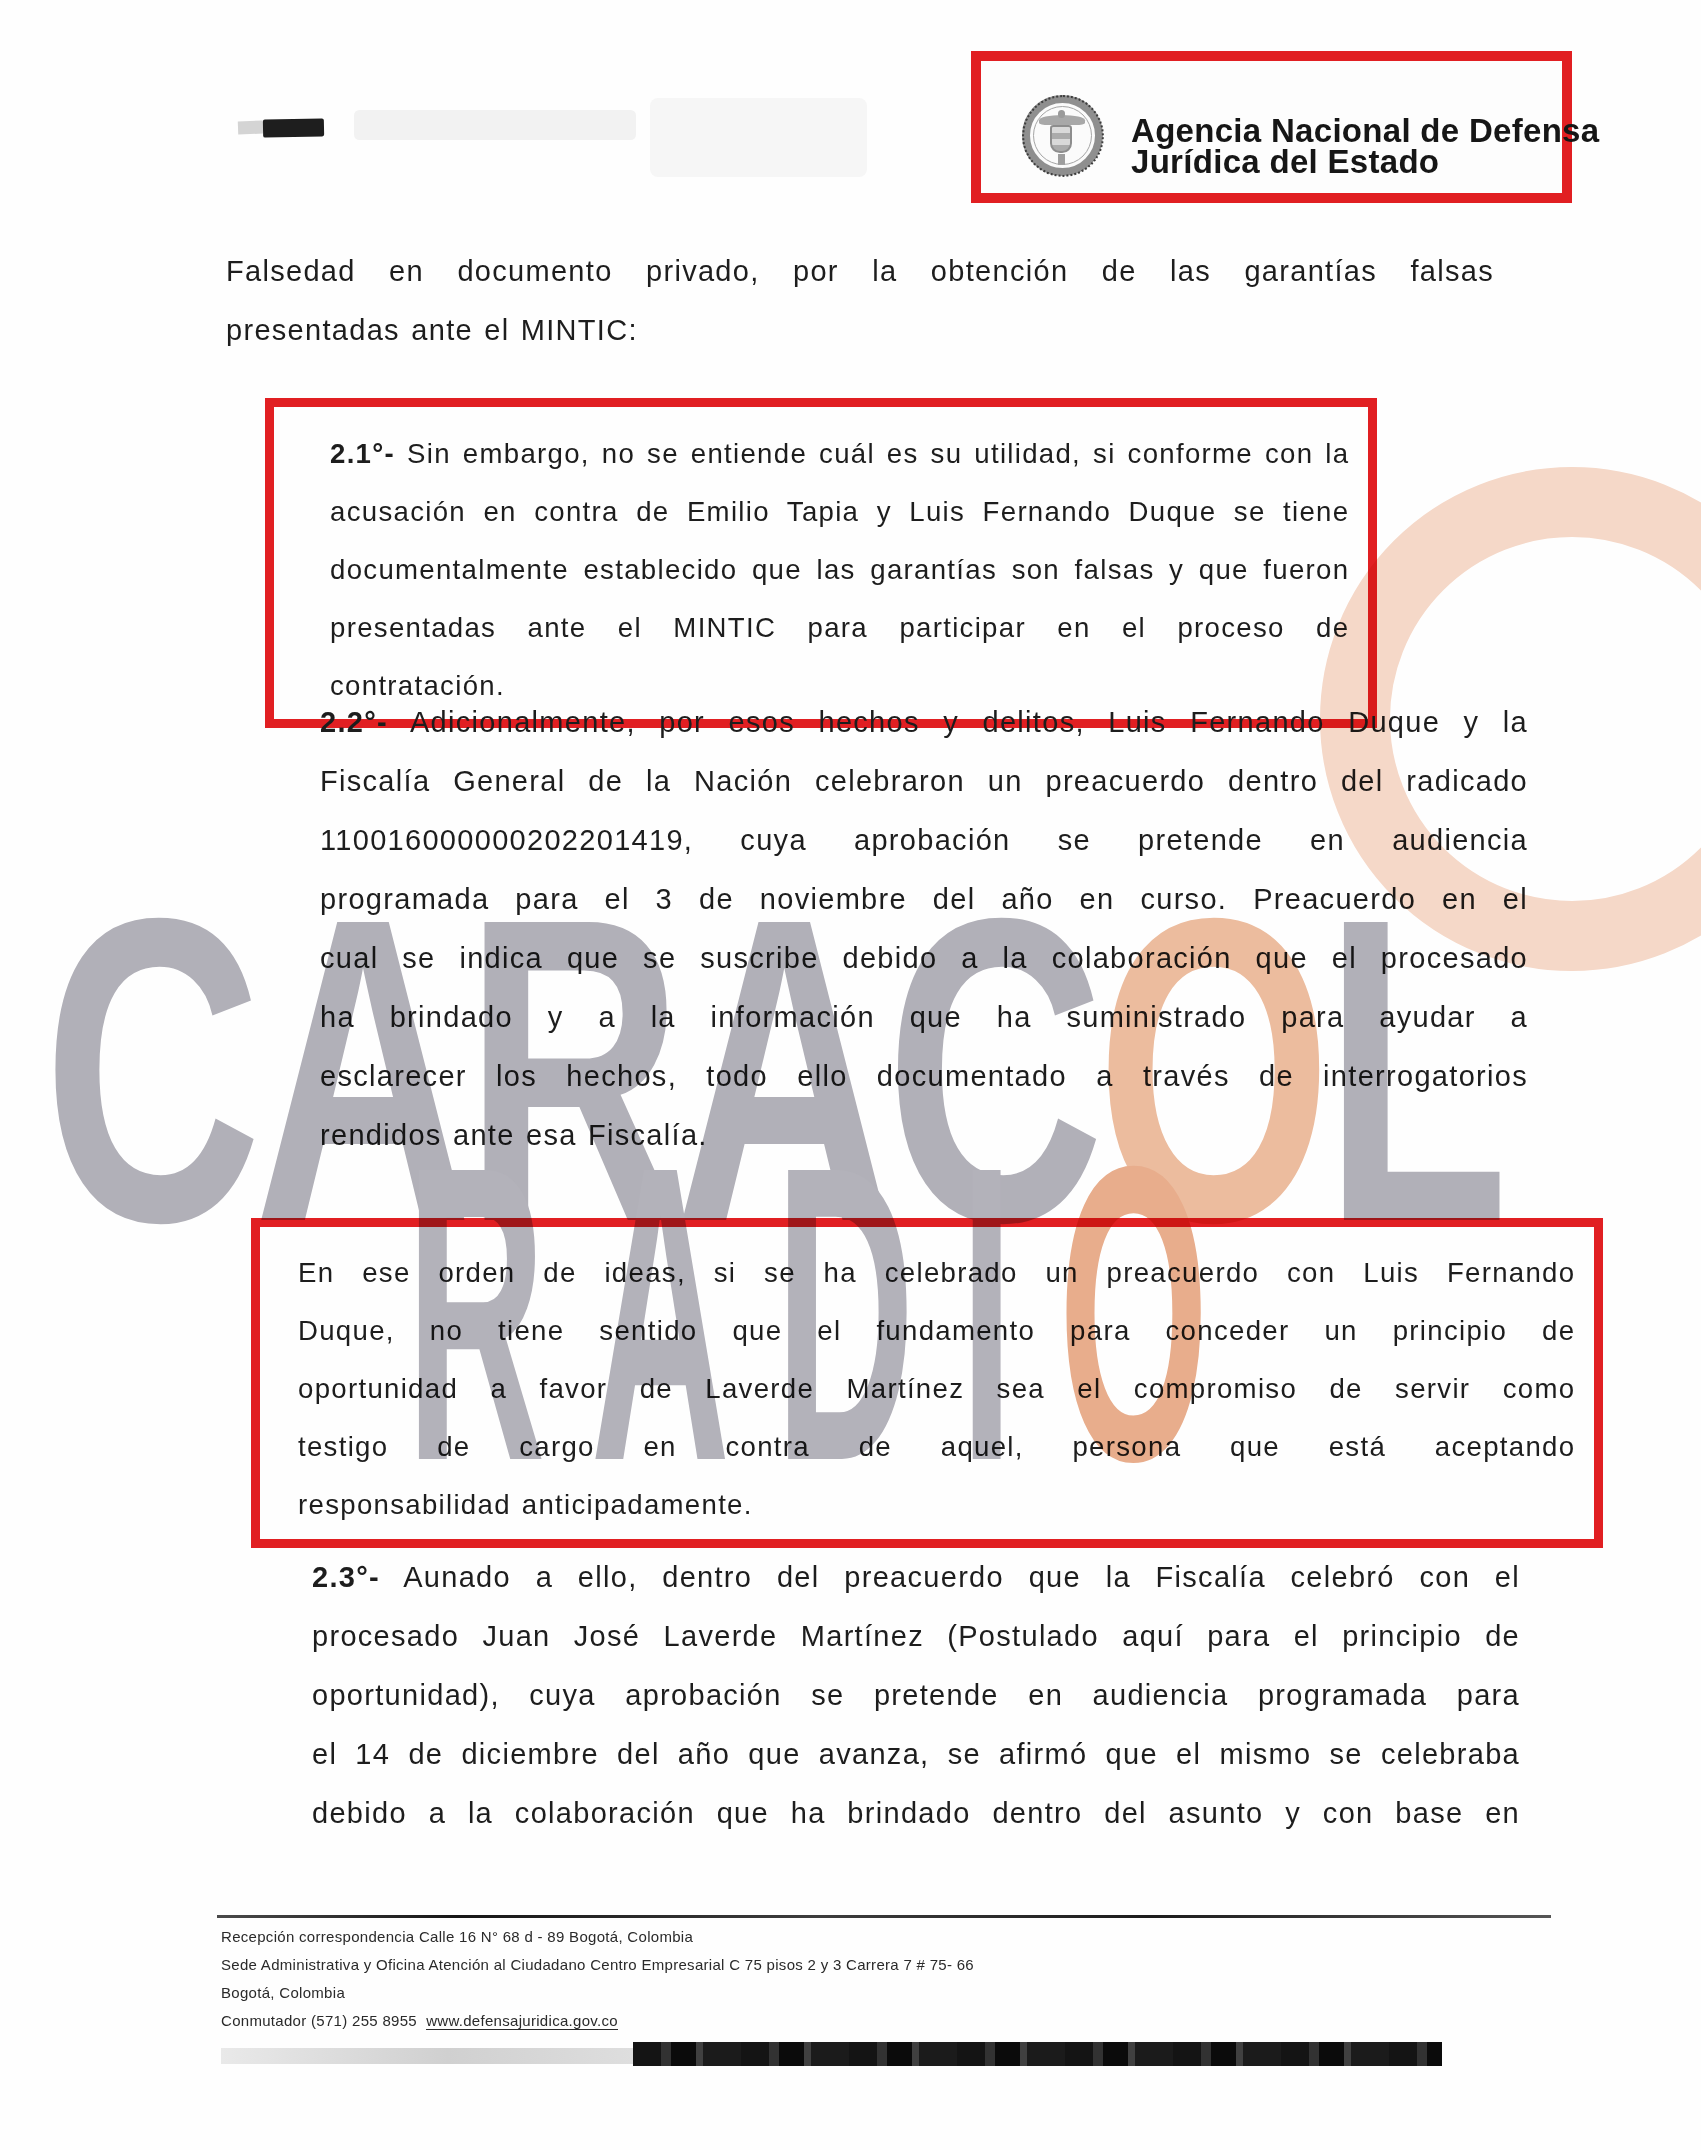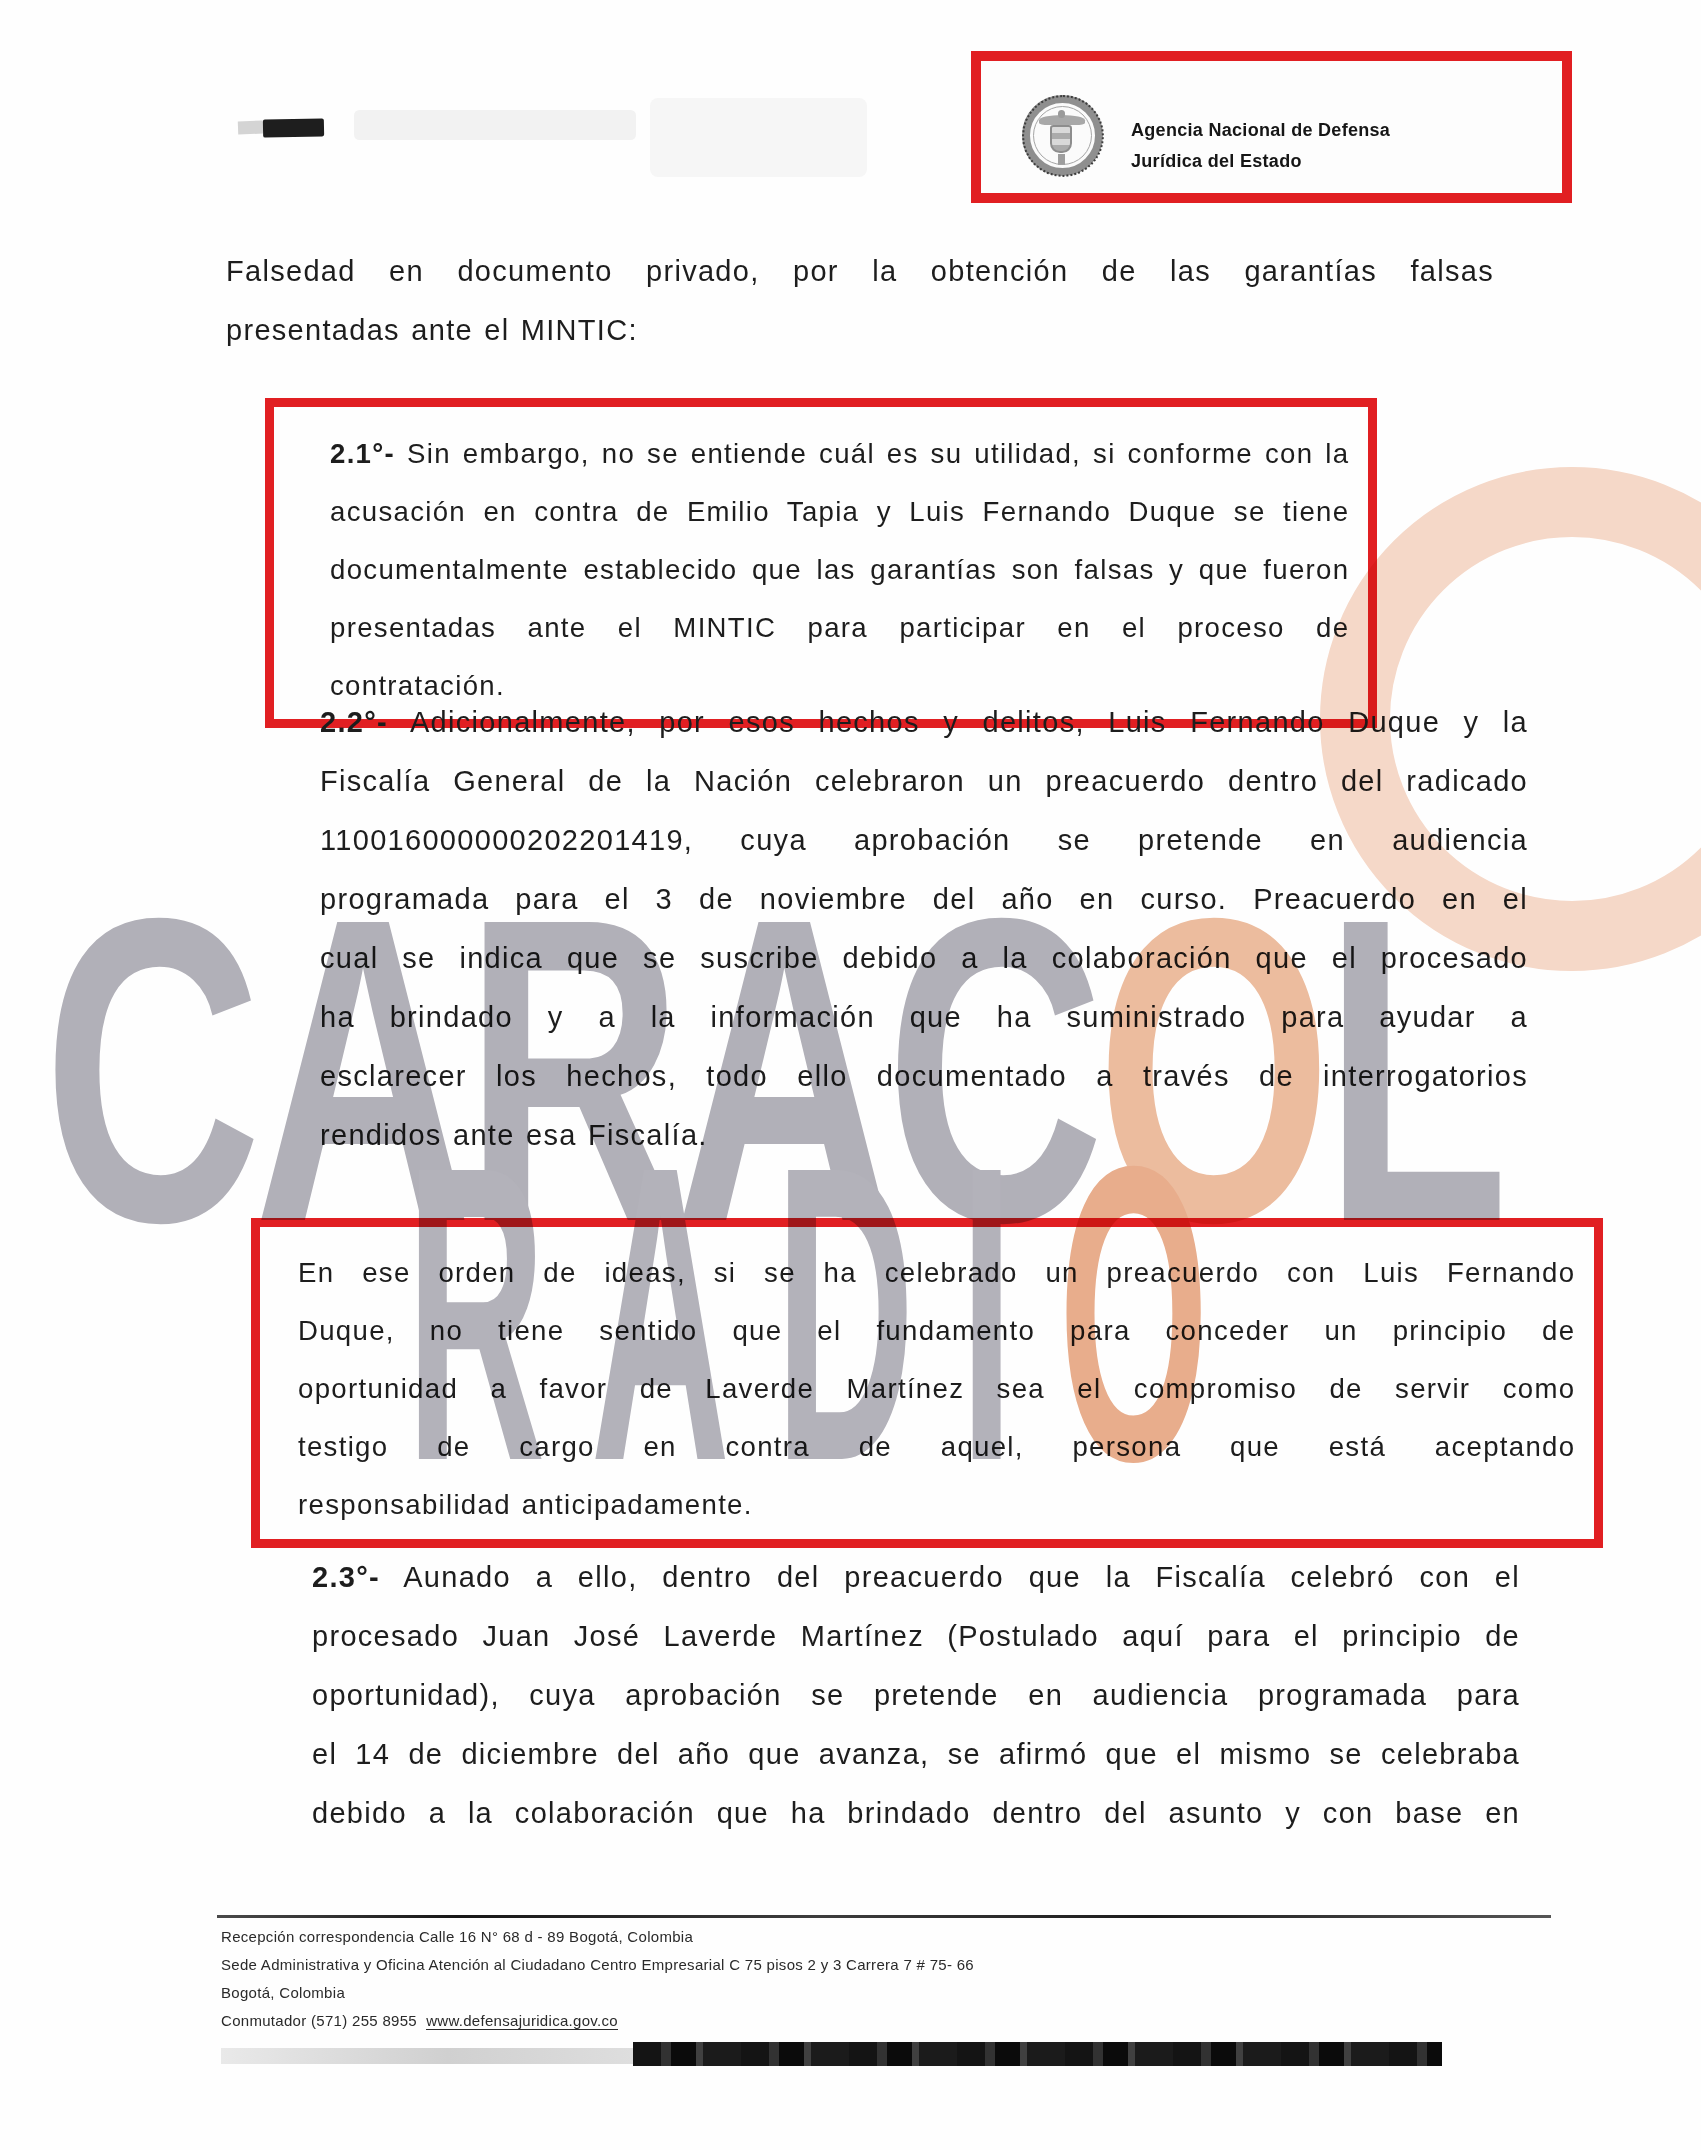--- a/index.html
+++ b/index.html
@@ -39,21 +39,21 @@
   .seal-shield{
     position:absolute;left:20.3px;top:22px;width:22px;height:27.6px;
     box-sizing:border-box;border:2px solid #8d8d8d;border-radius:3.3px 3.3px 9.8px 9.8px;
     background:repeating-linear-gradient(180deg,#d9d9d9 0 5.9px,#ababab 5.9px 11.8px);
   }
   .seal-ribbon{
     position:absolute;left:27.6px;top:51px;width:7.9px;height:10.5px;background:#9e9e9e;
   }
   .header-text{
     position:absolute;left:150px;top:54px;
-    font-size:18px;font-weight:700;line-height:31px;color:#161616;
+    font-size:33px;font-weight:700;line-height:31px;color:#161616;
     letter-spacing:0.3px;white-space:nowrap;
   }
   
   .smudge-gray{position:absolute;left:238px;top:121px;width:25px;height:13px;background:#d4d4d4;transform:rotate(-2deg);}
   .smudge-dark{position:absolute;left:263px;top:119px;width:61px;height:17.7px;background:#1e1e1e;border-radius:2px;transform:rotate(-1.2deg);}
   .ghost-a{position:absolute;left:354px;top:110px;width:282px;height:30px;background:#f2f2f2;border-radius:5.3px;}
   .ghost-b{position:absolute;left:650px;top:98px;width:217px;height:79px;background:#f6f6f6;border-radius:7.9px;}
   
   .txt{position:absolute;font-size:29px;line-height:59px;letter-spacing:1.3px;word-spacing:2px;color:#1d1d1d;z-index:1;}
   .line{text-align:justify;text-align-last:justify;}

